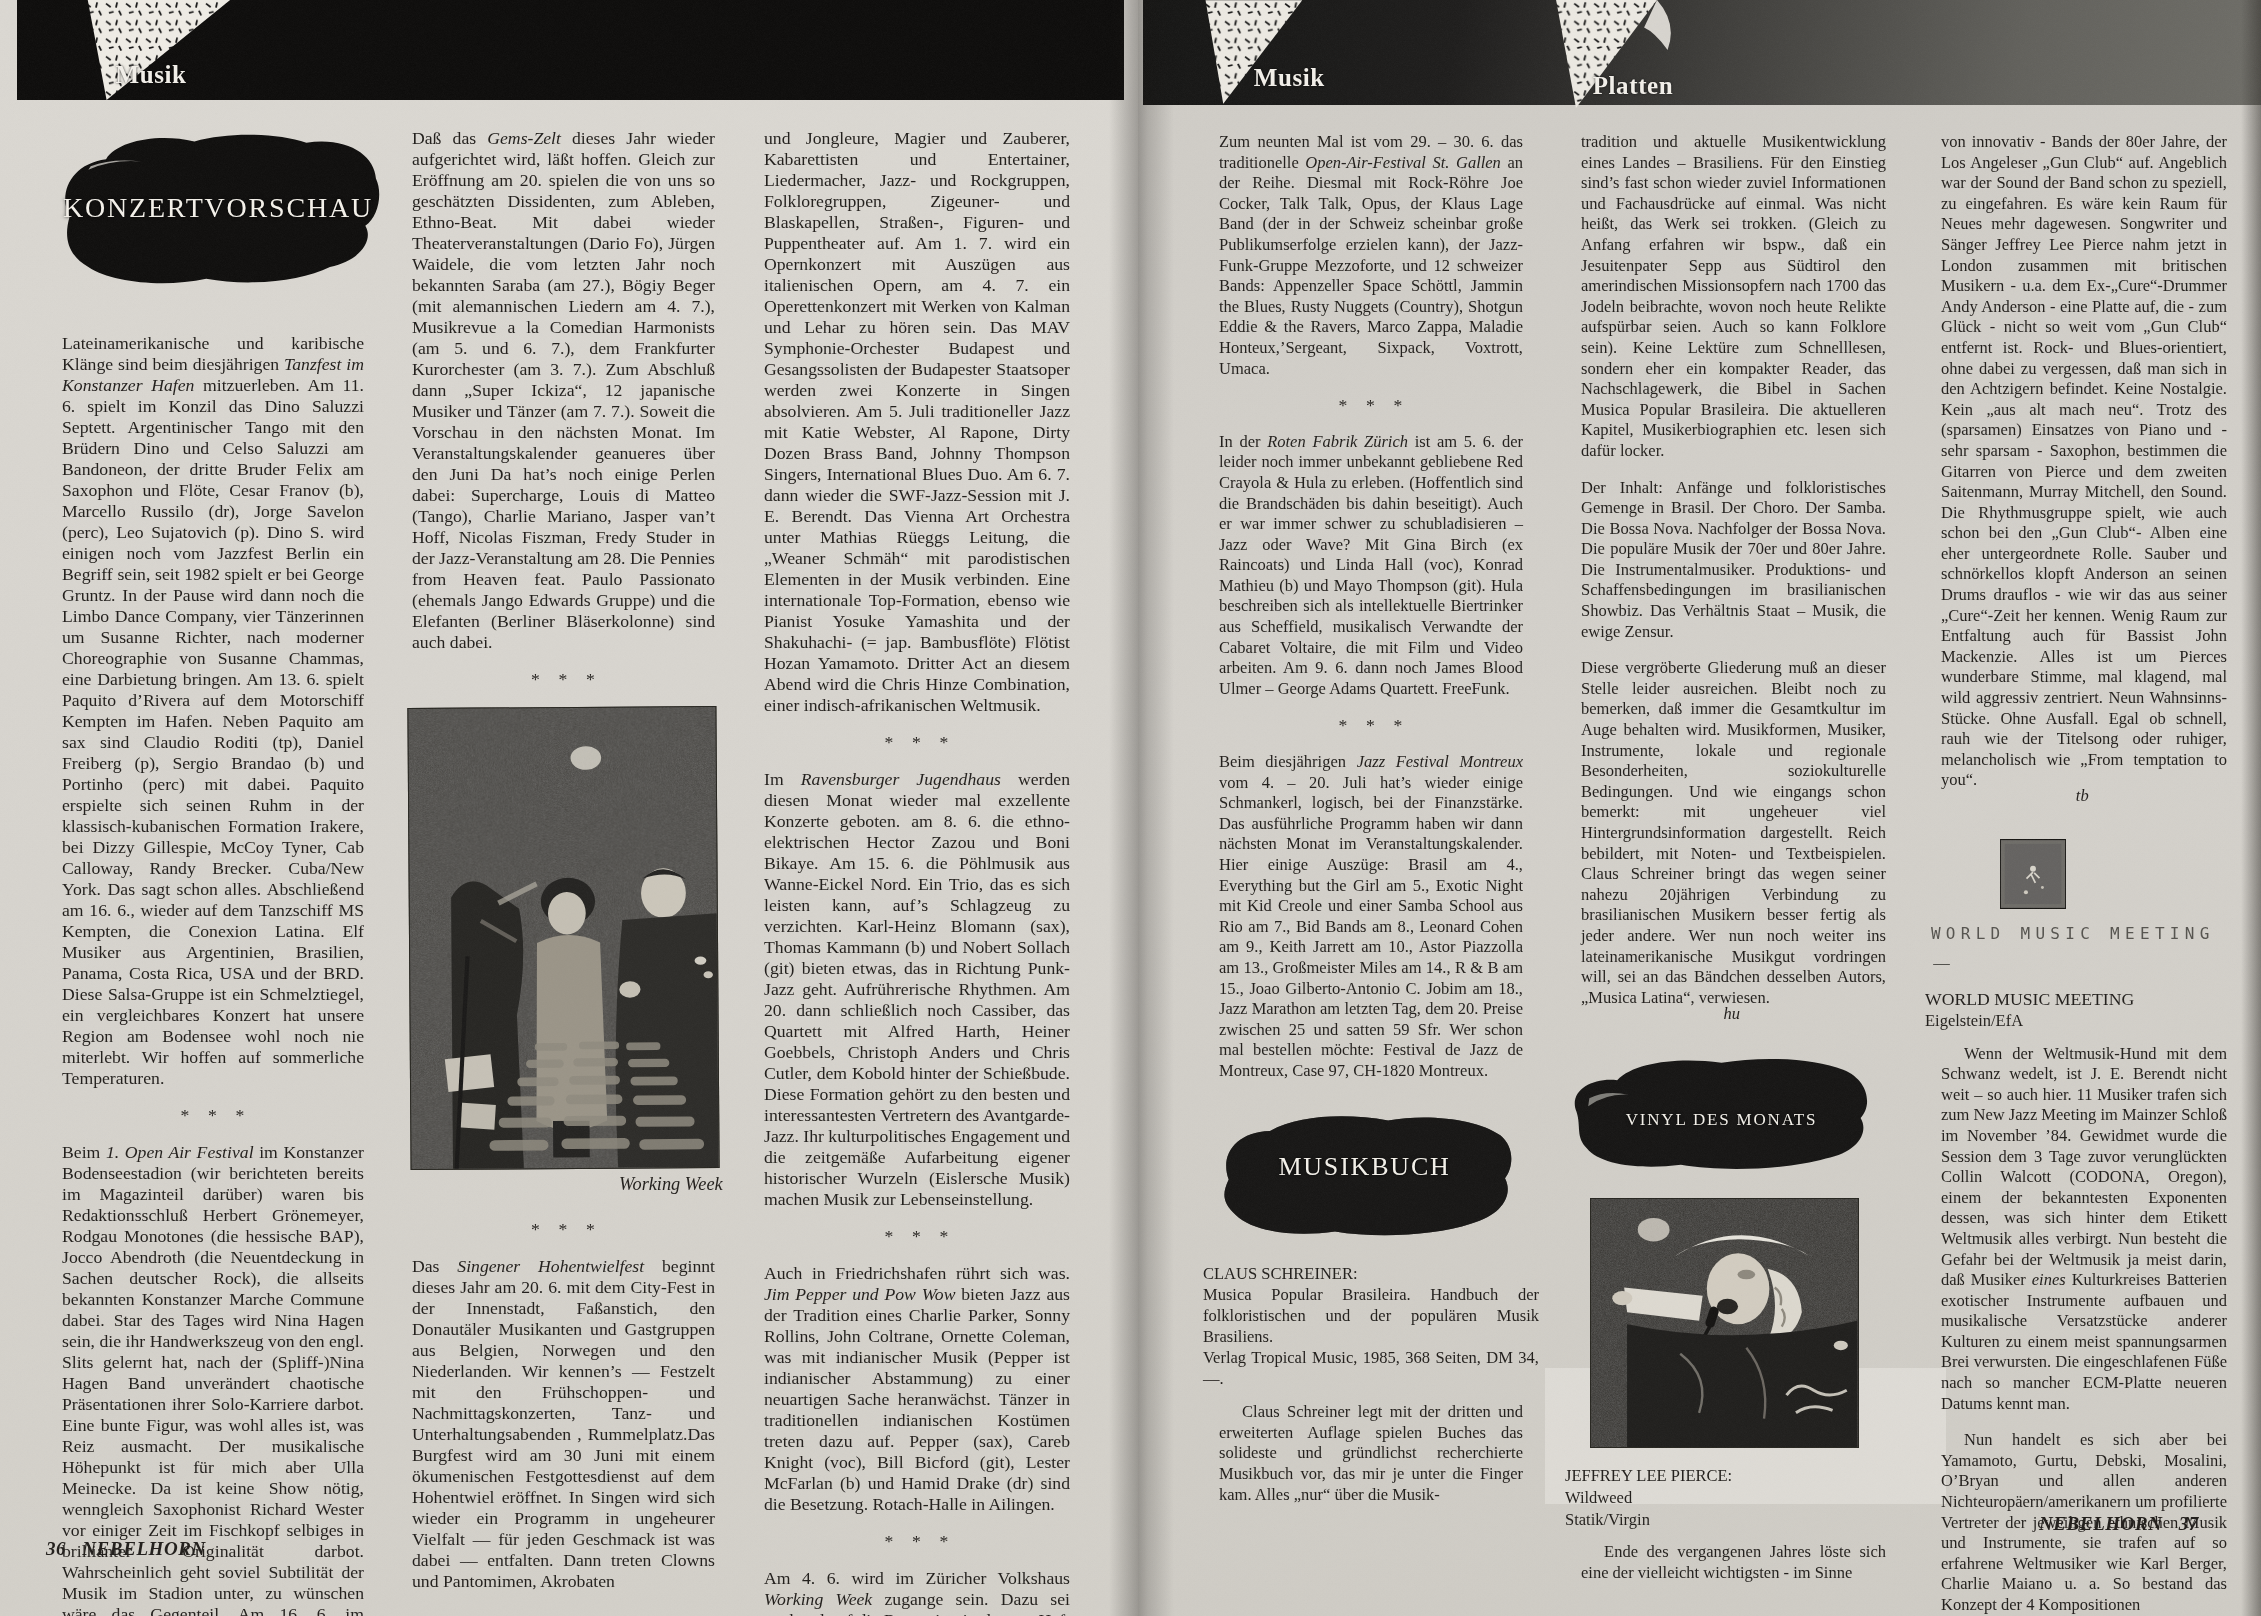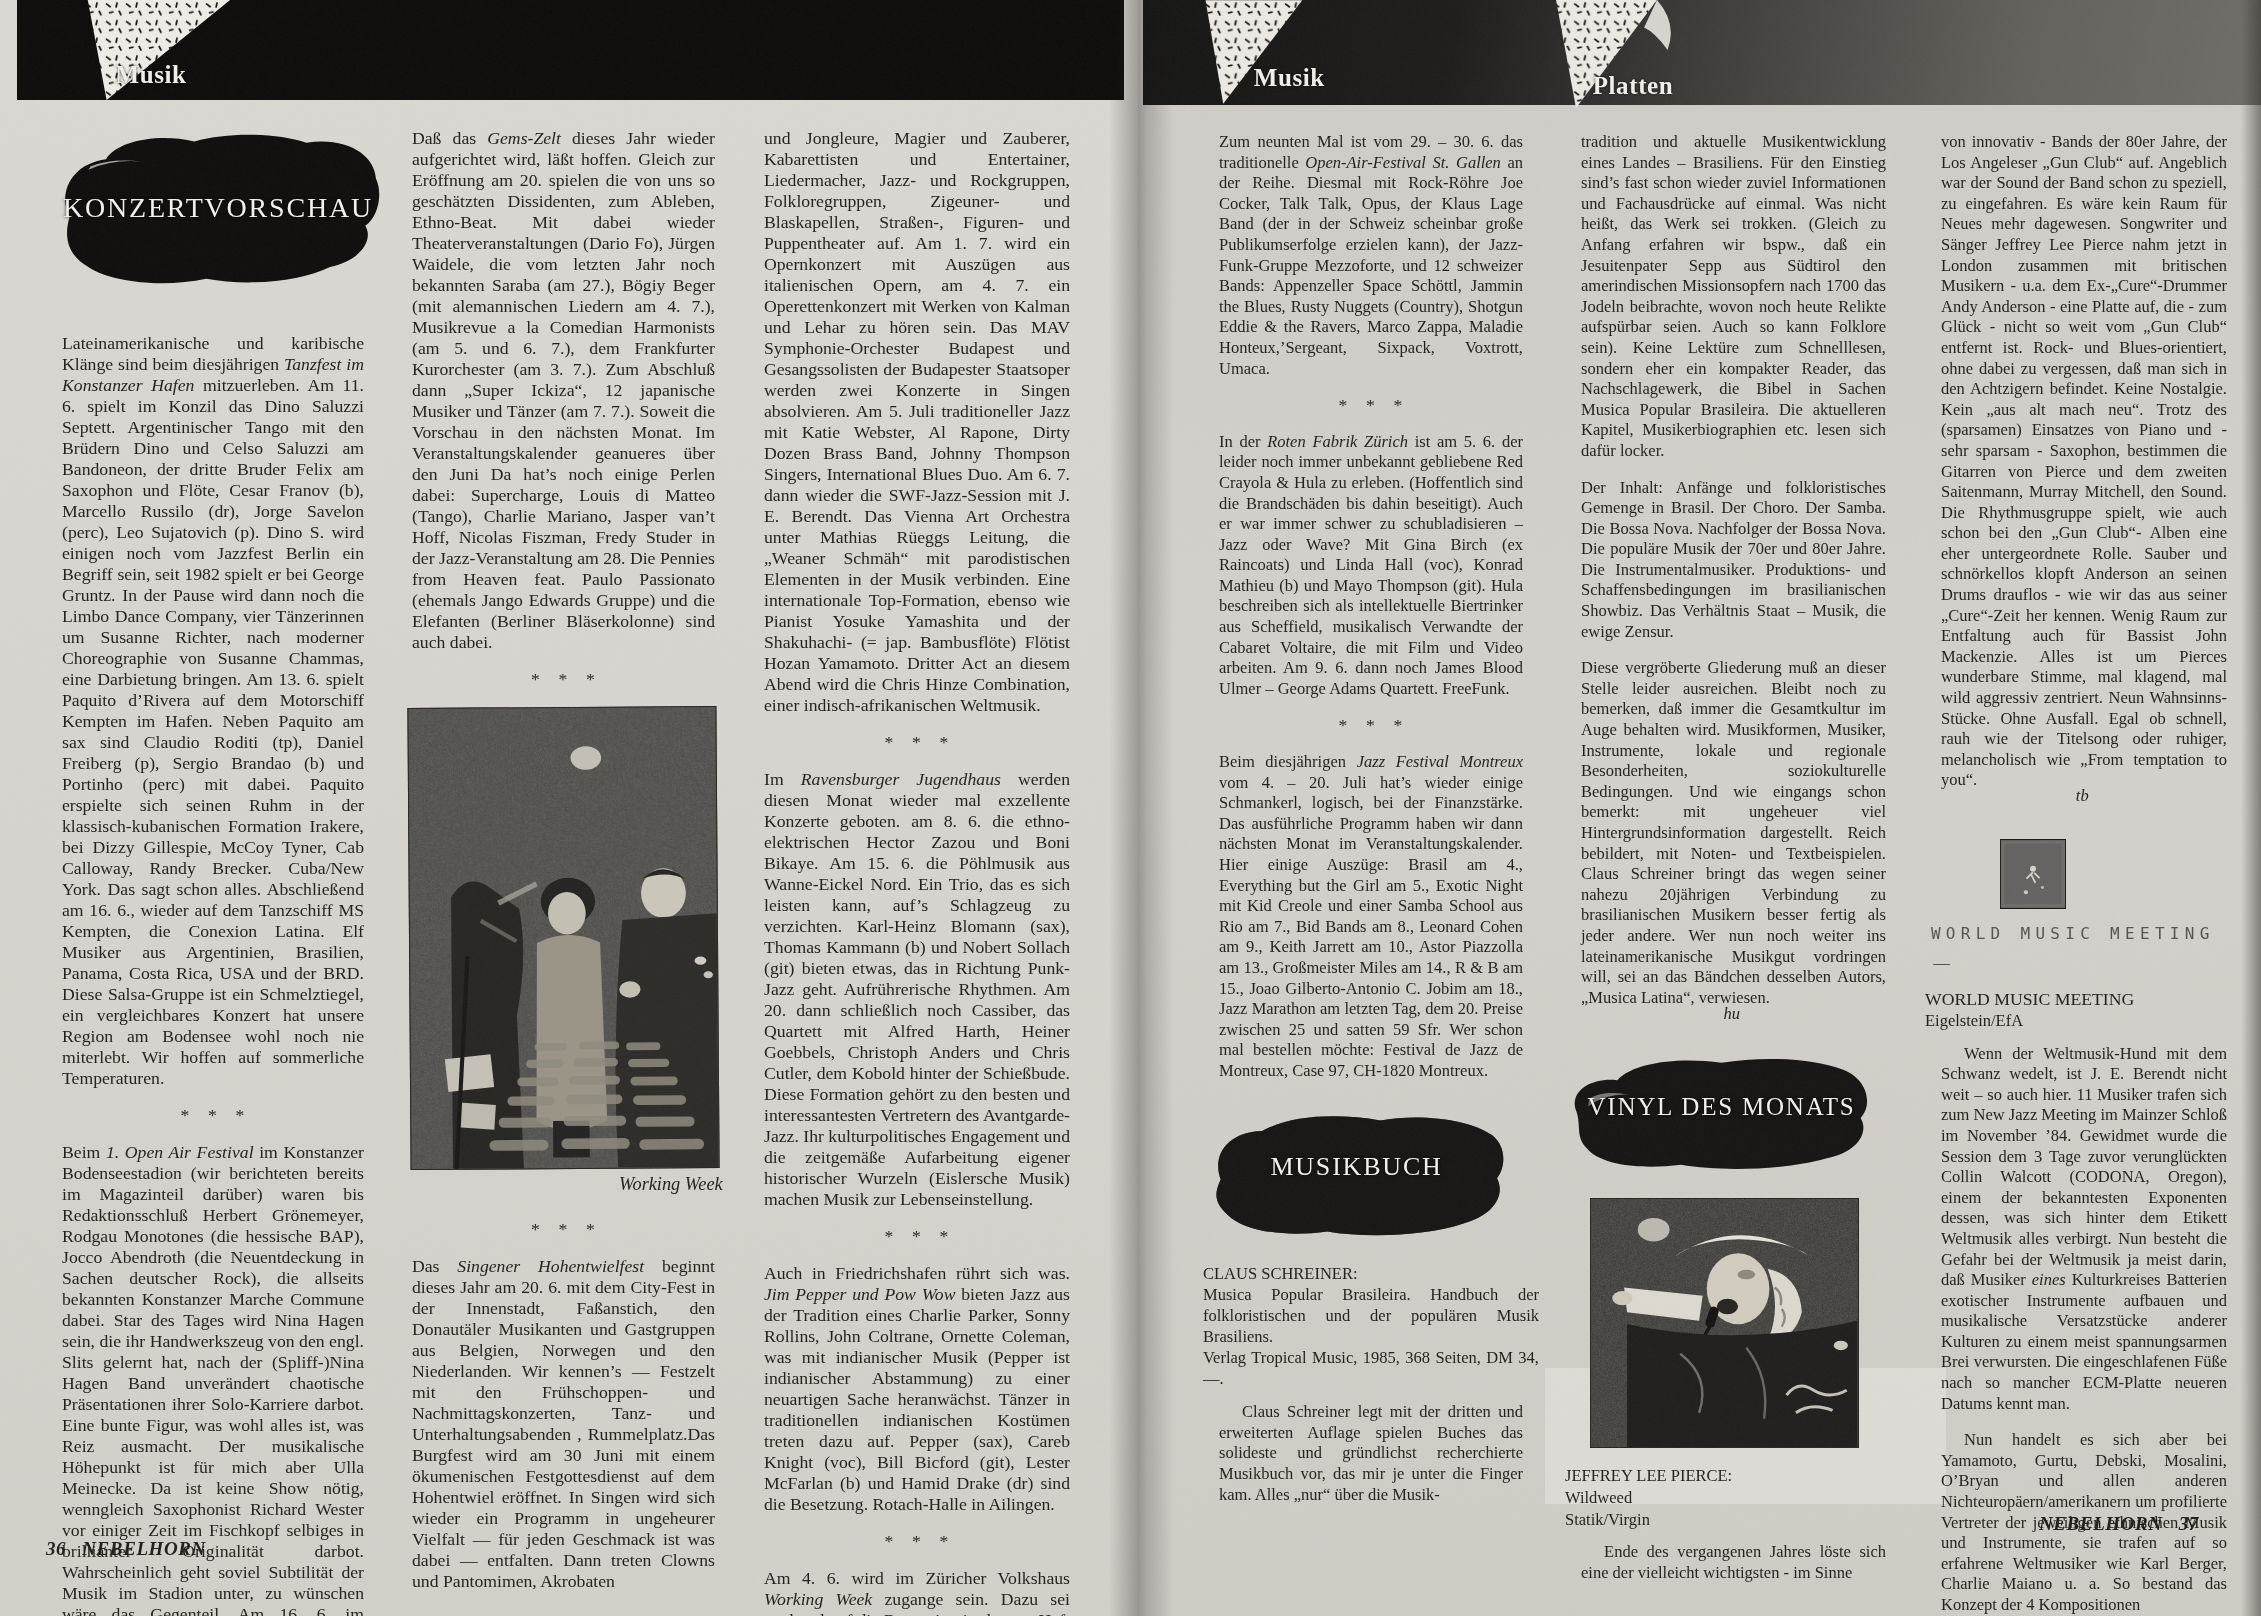--- a/index.html
+++ b/index.html
@@ -200,21 +200,21 @@
 
     <div class="hl-box" style="left:407px;top:1368px;width:401px;height:136px"></div>
 
     <div class="col" style="left:65px;top:116px;width:336px">
       <p class="body">Zum neunten Mal ist vom 29. – 30. 6. das traditionelle <i>Open-Air-Festival St. Gallen</i> an der Reihe. Diesmal mit Rock-Röhre Joe Cocker, Talk Talk, Opus, der Klaus Lage Band (der in der Schweiz scheinbar große Publikumserfolge erzielen kann), der Jazz-Funk-Gruppe Mezzoforte, und 12 schweizer Bands: Appenzeller Space Schöttl, Jammin the Blues, Rusty Nuggets (Country), Shotgun Eddie &amp; the Ravers, Marco Zappa, Maladie Honteux,’Sergeant, Sixpack, Voxtrott, Umaca.</p>
       <div class="sep">* * *</div>
       <p class="body">In der <i>Roten Fabrik Zürich</i> ist am 5. 6. der leider noch immer unbekannt gebliebene Red Crayola &amp; Hula zu erleben. (Hoffentlich sind die Brandschäden bis dahin beseitigt). Auch er war immer schwer zu schubladisieren – Jazz oder Wave? Mit Gina Birch (ex Raincoats) und Linda Hall (voc), Konrad Mathieu (b) und Mayo Thompson (git). Hula beschreiben sich als intellektuelle Biertrinker aus Scheffield, musikalisch Verwandte der Cabaret Voltaire, die mit Film und Video arbeiten. Am 9. 6. dann noch James Blood Ulmer – George Adams Quartett. FreeFunk.</p>
       <div class="sep">* * *</div>
       <p class="body">Beim diesjährigen <i>Jazz Festival Montreux</i> vom 4. – 20. Juli hat’s wieder einige Schmankerl, logisch, bei der Finanzstärke. Das ausführliche Programm haben wir dann nächsten Monat im Veranstaltungskalender. Hier einige Auszüge: Brasil am 4., Everything but the Girl am 5., Exotic Night mit Kid Creole und einer Samba School aus Rio am 7., Bid Bands am 8., Leonard Cohen am 9., Keith Jarrett am 10., Astor Piazzolla am 13., Großmeister Miles am 14., R &amp; B am 15., Joao Gilberto-Antonio C. Jobim am 18., Jazz Marathon am letzten Tag, dem 20. Preise zwischen 25 und satten 59 Sfr. Wer schon mal bestellen möchte: Festival de Jazz de Montreux, Case 97, CH-1820 Montreux.</p>
 
-      <div class="blob" style="position:relative;left:0;top:0;width:307px;height:139px;margin-top:25px">
+      <div class="blob" style="position:relative;left:8px;top:0;width:307px;height:139px;margin-top:25px">
         <svg width="307" height="139" viewBox="0 0 520 230">
           <path fill="#14131299" d="M30,120 C15,80 40,40 100,38 C150,10 230,8 300,20 C370,8 450,18 490,45
             C515,65 512,100 498,118 C512,145 495,180 440,195 C380,215 280,220 210,208
             C140,218 70,208 42,180 C20,160 18,145 30,120 Z"></path>
           <path fill="#161514" d="M30,120 C15,80 40,40 100,38 C150,10 230,8 300,20 C370,8 450,18 490,45
             C515,65 512,100 498,118 C512,145 495,180 440,195 C380,215 280,220 210,208
             C140,218 70,208 42,180 C20,160 18,145 30,120 Z"></path>
         </svg>
         <div class="blob-label" style="top:50px;font-size:26px">MUSIKBUCH</div>
       </div>
@@ -233,21 +233,21 @@
       <p class="body">Diese vergröberte Gliederung muß an dieser Stelle leider ausreichen. Bleibt noch zu bemerken, daß immer die Gesamtkultur im Auge behalten wird. Musikformen, Musiker, Instrumente, lokale und regionale Besonderheiten, soziokulturelle Bedingungen. Und wie eingangs schon bemerkt: mit ungeheuer viel Hintergrundsinformation dargestellt. Reich bebildert, mit Noten- und Textbeispielen. Claus Schreiner bringt das wegen seiner nahezu 20jährigen Verbindung zu brasilianischen Musikern besser fertig als jeder andere. Wer nun noch weiter ins lateinamerikanische Musikgut vordringen will, sei an das Bändchen desselben Autors, „Musica Latina“, verwiesen.</p>
       <span class="sig">hu</span>
 
       <div class="blob" style="position:relative;width:313px;height:130px;margin-top:26px">
         <svg width="313" height="130" viewBox="0 0 540 220">
           <path fill="#151413" d="M20,105 C5,70 45,45 90,50 C120,18 200,10 270,20 C340,8 430,12 480,32
             C525,50 530,95 510,115 C525,140 505,175 450,185 C380,205 270,208 200,196
             C130,205 60,196 38,168 C18,148 28,130 20,105 Z"></path>
           <path fill="#e8e5de" opacity=".5" d="M40,95 q30,-22 70,-20 q-40,-8 -68,6 Z"></path>
         </svg>
-        <div class="blob-label" style="top:47px;font-size:25px">VINYL DES MONATS</div>
+        <div class="blob-label" style="top:60px;font-size:17px">VINYL DES MONATS</div>
       </div>
 
       <figure>
         <svg class="photo-frame jlp-photo" width="267" height="248" viewBox="0 0 450 420">
           <defs>
             <filter id="g2">
                 <feTurbulence type="fractalNoise" baseFrequency="0.85" numOctaves="2" result="n"></feTurbulence>
               <feColorMatrix in="n" type="saturate" values="0"></feColorMatrix>
                 <feComponentTransfer>
                   <feFuncA type="linear" slope="0.3"></feFuncA>

